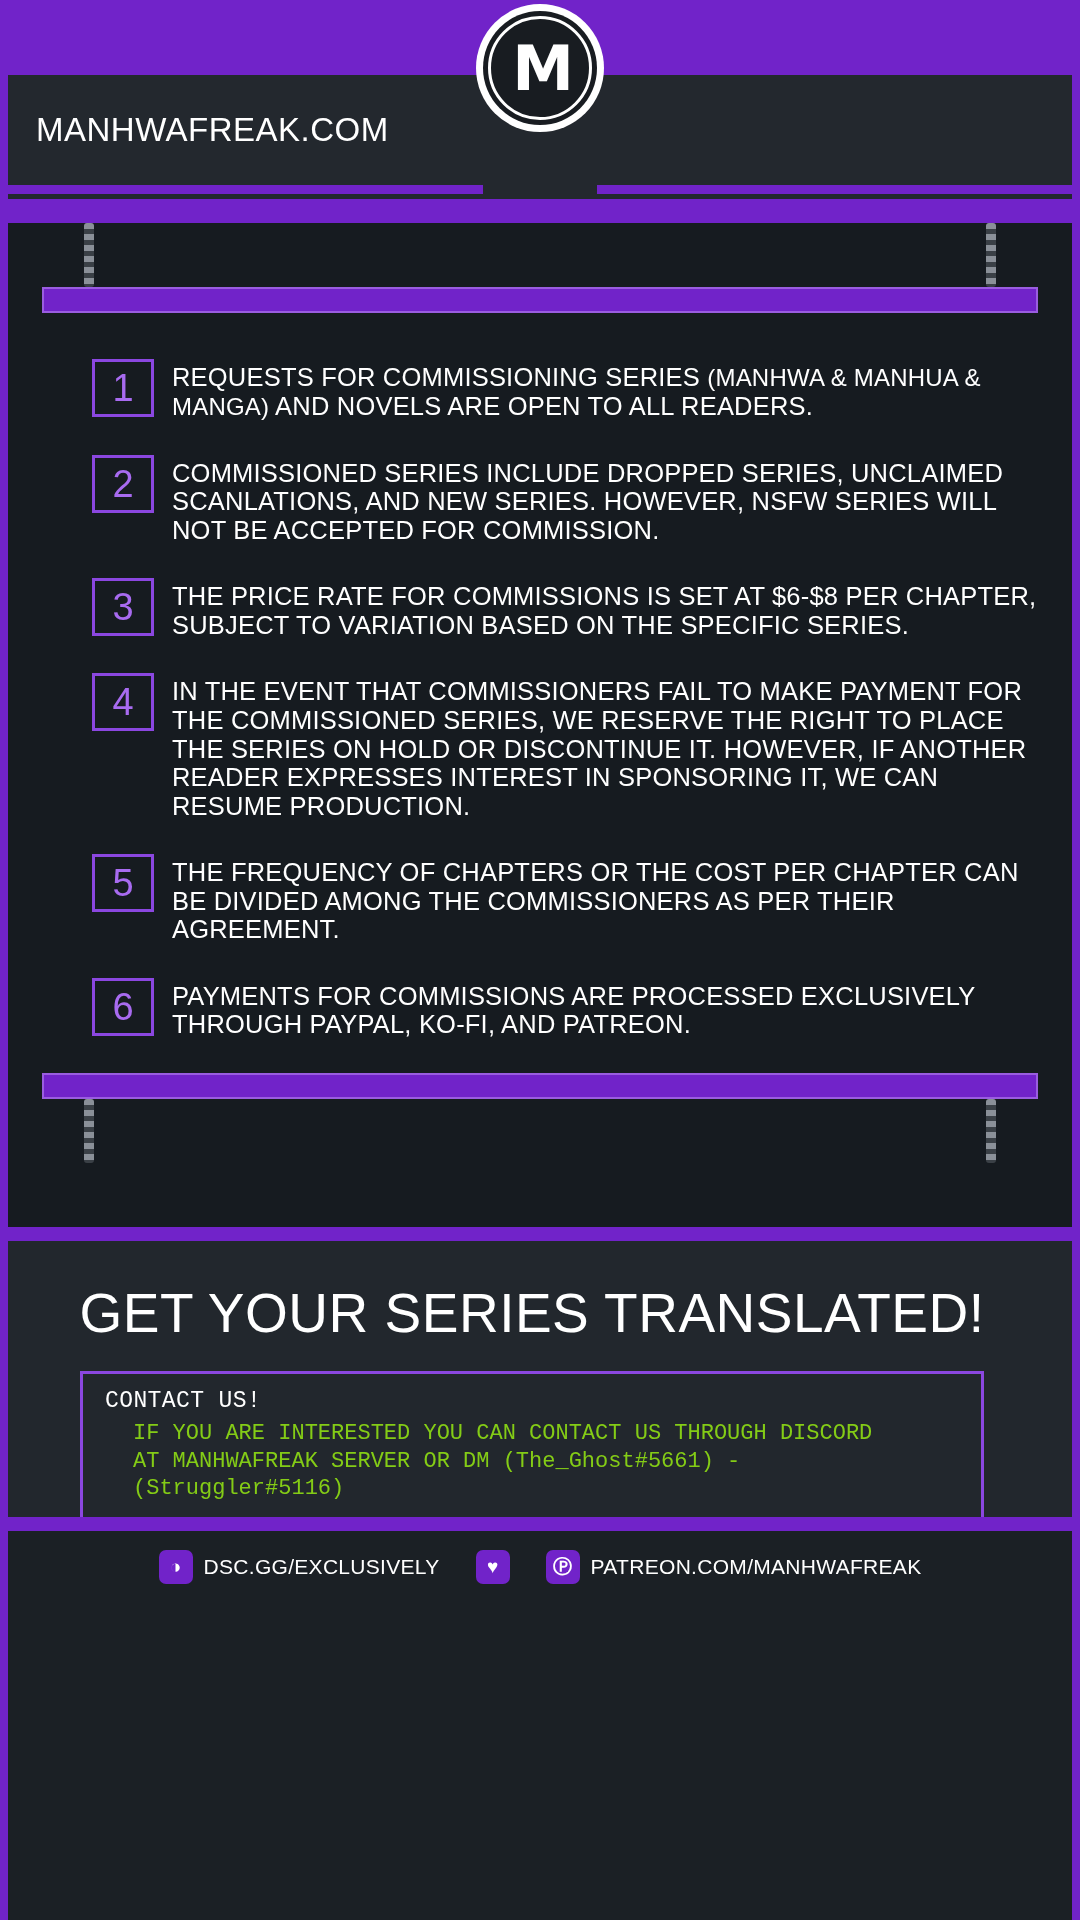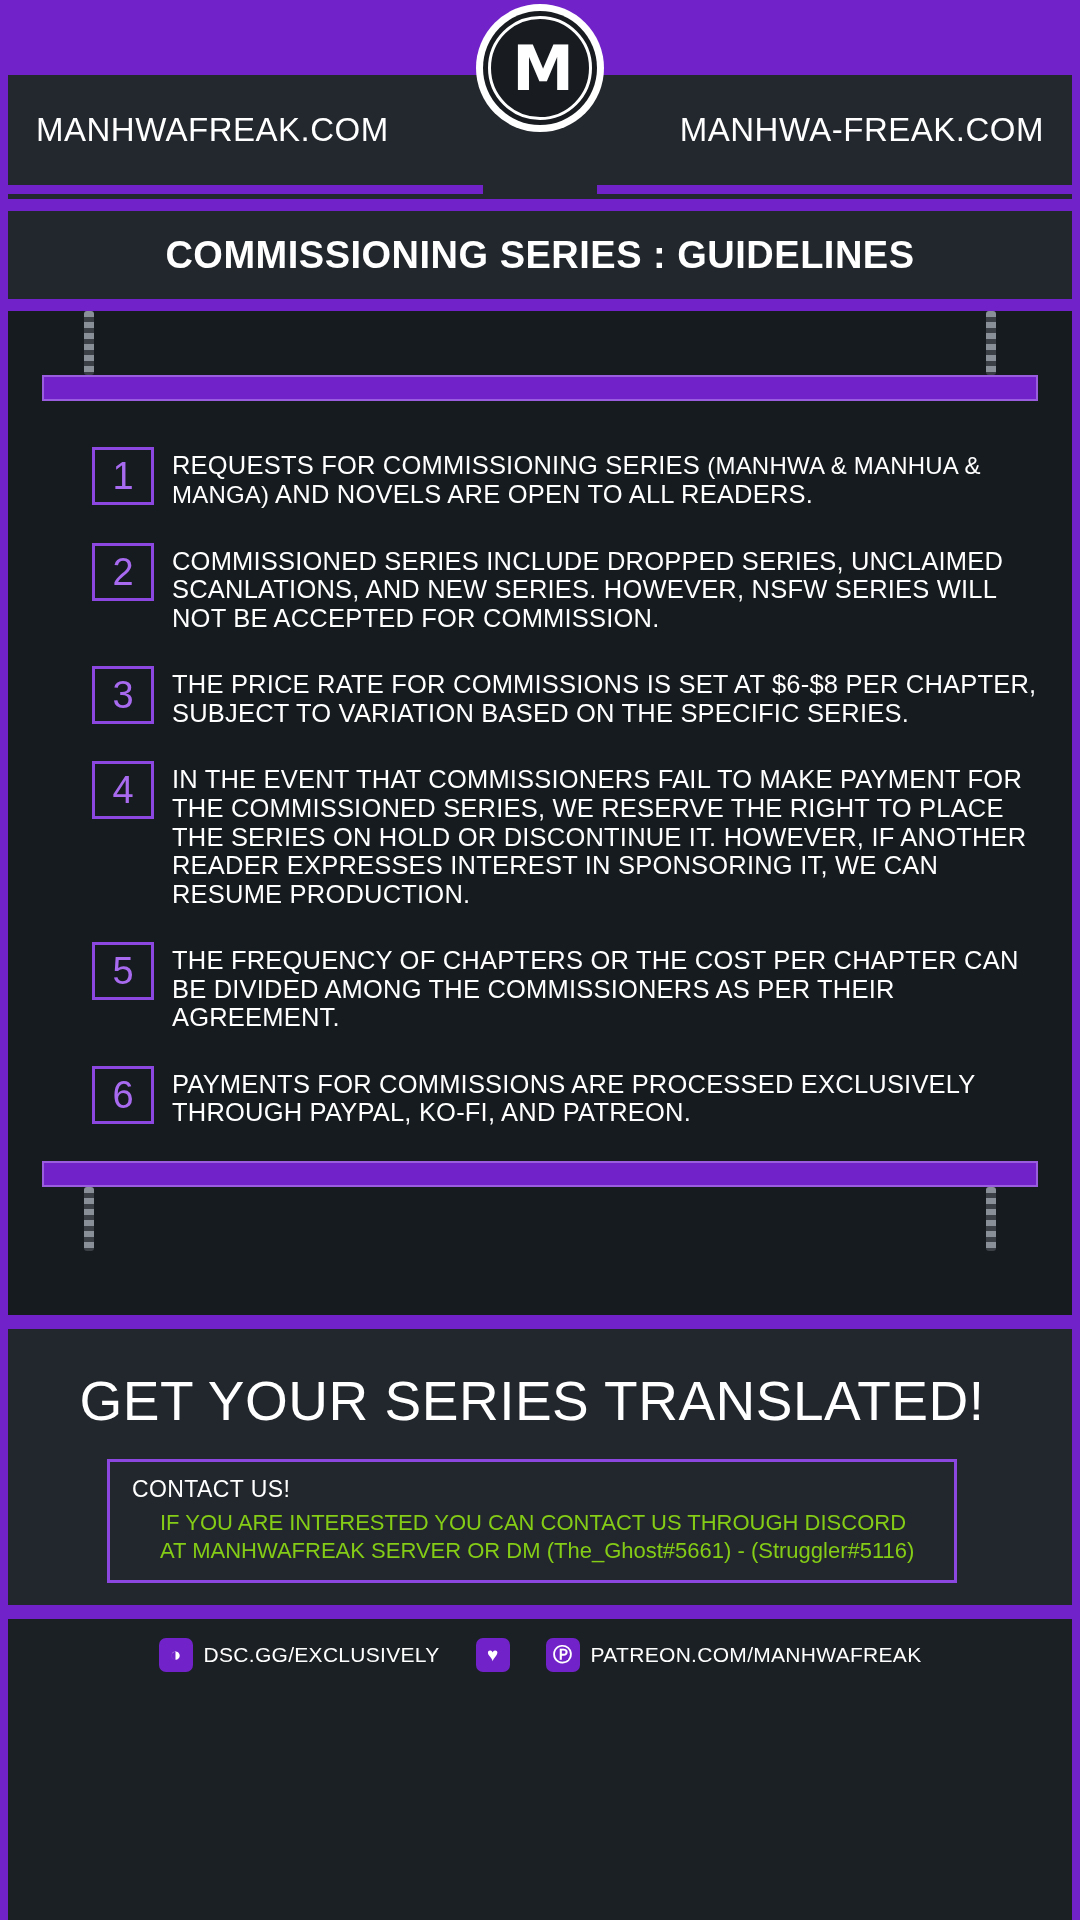--- a/index.html
+++ b/index.html
@@ -206,24 +206,25 @@
     height: 276px;
   }
   .cta h2 {
     color: #ffffff;
     font-size: 55px;
     font-weight: 400;
     letter-spacing: 0.5px;
     margin-bottom: 26px;
   }
   .contact-box {
-    margin: 0 107px;
+    margin: 0 80px;
     border: 3px solid #8b47e0;
     padding: 14px 22px 16px 22px;
     text-align: left;
+    font-family: Liberation Mono, monospace;
   }
   .contact-title {
     color: #ffffff;
     font-size: 23px;
     letter-spacing: 0.4px;
     margin-bottom: 6px;
   }
   .contact-line {
     color: #84cc16;
     font-size: 22px;
@@ -286,31 +287,27 @@
     <div class="logo-outer">
       <div class="logo-inner">
         <div class="logo-ring"></div>
         <div class="logo-mark">M</div>
       </div>
     </div>
   </div>
 
   <div class="sites-bar">
     <div class="site-name left">MANHWAFREAK.COM</div>
-    <div class="site-name right">MANHWA-FREAK.COM</div>
   </div>
   <div class="underline-row">
     <div class="underline-bar left"></div>
     <div class="underline-bar right"></div>
   </div>
 
   <div class="stripe"></div>
-  <div class="title-band">
-    <h1>COMMISSIONING SERIES : GUIDELINES</h1>
-  </div>
   <div class="stripe"></div>
 
   <div class="body-area">
 
     <div class="chain-row">
       <div class="chain l"></div>
       <div class="chain r"></div>
     </div>
     <div class="bar"></div>
 

